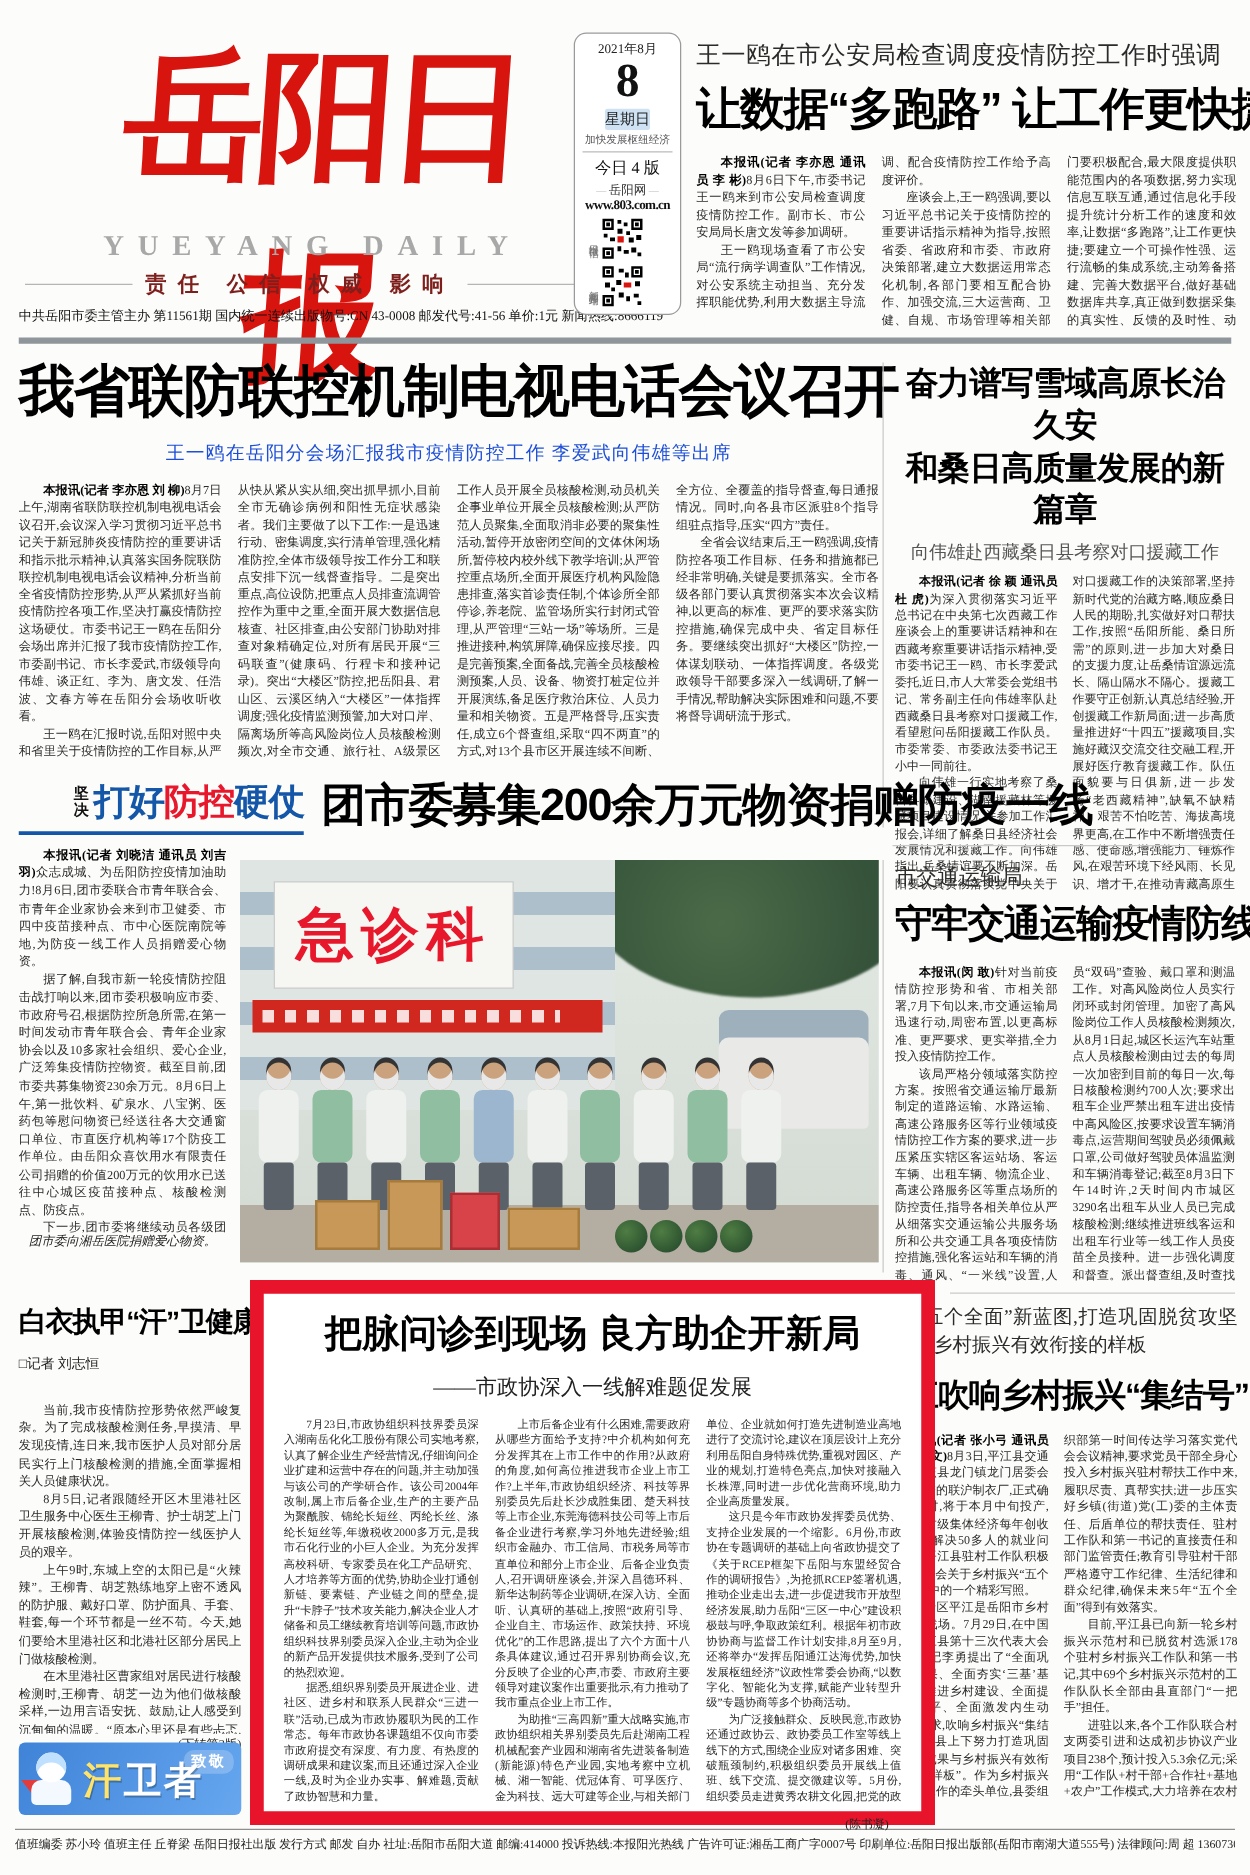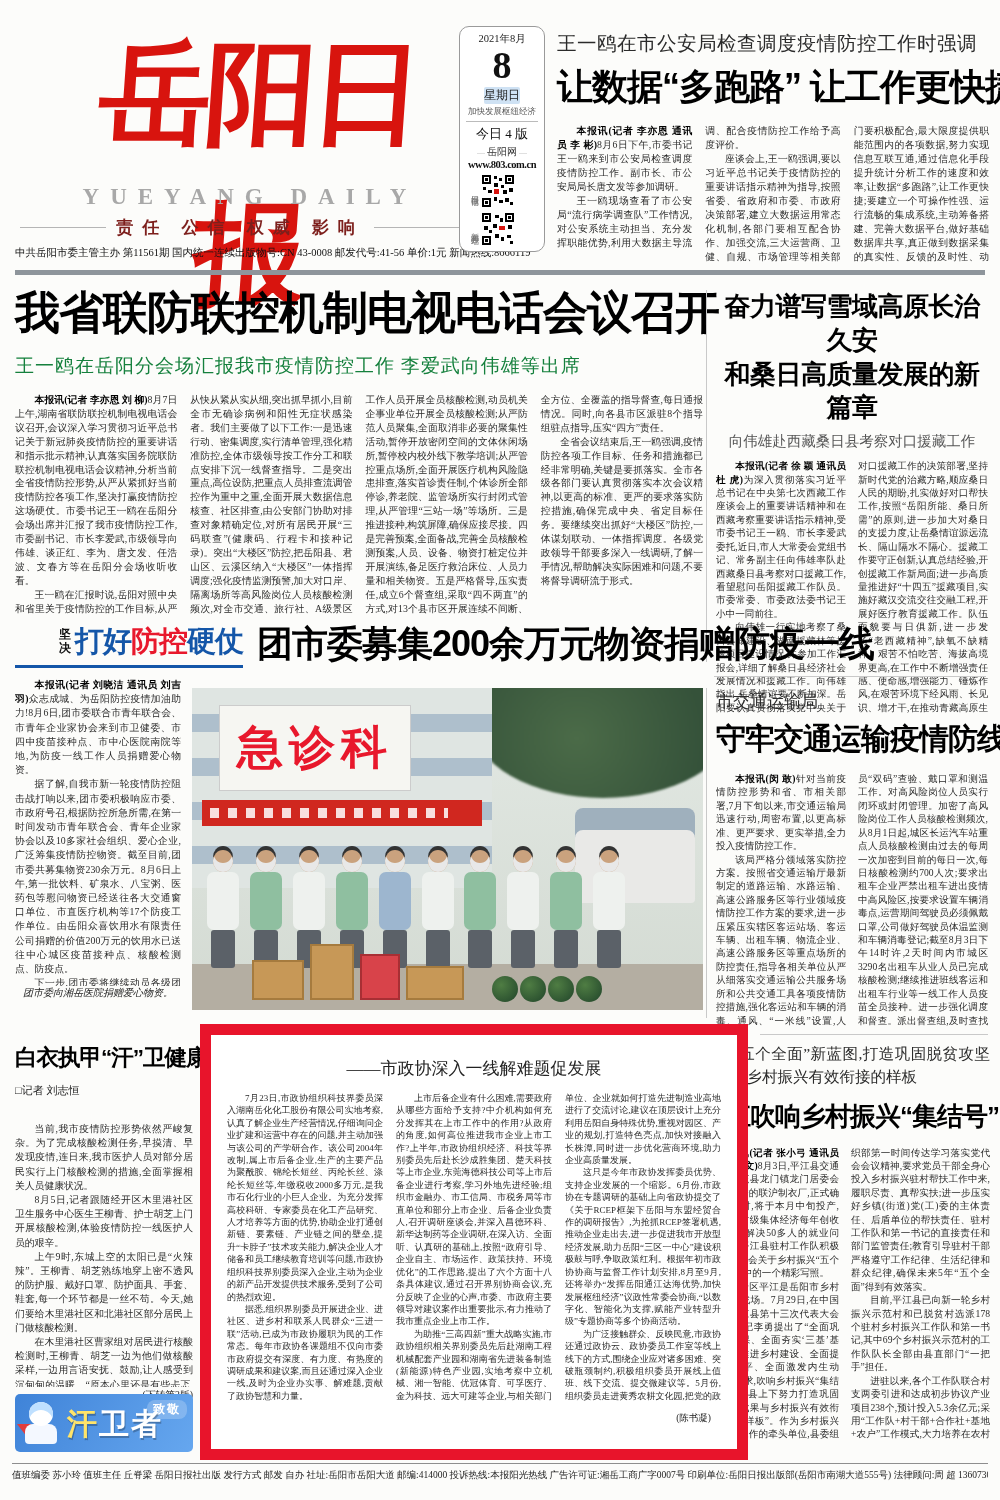--- a/index.html
+++ b/index.html
@@ -41,21 +41,21 @@
 
   
   .tr-art { position:absolute; left:557px; top:30px; width:432px; }
   .tr-kicker { font-size:19.5px; color:#2b2b2b; letter-spacing:0.5px; white-space:nowrap; }
   .tr-headline { font-family:"Liberation Sans", sans-serif; font-size:36px; font-weight:900; color:#000; margin-top:6px; letter-spacing:-1px; white-space:nowrap; }
   .tr-body { margin-top:12px; column-count:3; column-gap:13px; font-size:9.8px; line-height:1.43; height:142px; }
 
   
   .main-art { position:absolute; left:15px; top:283px; width:688px; }
   .main-headline { font-family:"Liberation Sans", sans-serif; font-size:45px; font-weight:900; letter-spacing:-1px; color:#000; text-align:left; white-space:nowrap; }
-  .main-subhead { font-size:19px; color:#15803d; text-align:left; margin-top:10px; letter-spacing:1px; }
+  .main-subhead { font-size:15px; color:#1d4ed8; text-align:center; margin-top:10px; letter-spacing:1px; }
   .main-body { margin-top:14px; column-count:4; column-gap:13px; font-size:9.8px; line-height:1.42; height:232px; }
 
   .vdiv1 { position:absolute; left:706px; top:290px; width:1px; height:372px; background:#c9c9c9; }
   .vdiv2 { position:absolute; left:706px; top:688px; width:1px; height:330px; background:#c9c9c9; }
   .hdiv-right1 { position:absolute; left:714px; top:676px; width:272px; height:1px; background:#c9c9c9; }
   .hdiv-right2 { position:absolute; left:760px; top:1034px; width:228px; height:1px; background:#c9c9c9; }
 
   
   .tibet-art { position:absolute; left:716px; top:290px; width:272px; }
   .tibet-headline { font-size:26px; font-weight:900; line-height:1.3; text-align:center; color:#000; letter-spacing:-0.5px; }
@@ -374,20 +374,21 @@
     <div class="hb-medic">
       <div class="hb-cape"></div>
         <div class="hb-body"></div>
         <div class="hb-head"></div>
     </div>
     <div class="hb-tag">致敬</div>
     <div class="hb-main"><span class="y">汗</span><span>卫者</span></div>
   </div>
 
   <div class="redbox">
+    <div class="rb-headline">把脉问诊到现场   良方助企开新局</div>
     <div class="rb-subhead">——市政协深入一线解难题促发展</div>
     <div class="rb-body">
         <p class="para">7月23日,市政协组织科技界委员深入湖南岳化化工股份有限公司实地考察,认真了解企业生产经营情况,仔细询问企业扩建和运营中存在的问题,并主动加强与该公司的产学研合作。该公司2004年改制,属上市后备企业,生产的主要产品为聚酰胺、锦纶长短丝、丙纶长丝、涤纶长短丝等,年缴税收2000多万元,是我市石化行业的小巨人企业。为充分发挥高校科研、专家委员在化工产品研究、人才培养等方面的优势,协助企业打通创新链、要素链、产业链之间的壁垒,提升“卡脖子”技术攻关能力,解决企业人才储备和员工继续教育培训等问题,市政协组织科技界别委员深入企业,主动为企业的新产品开发提供技术服务,受到了公司的热烈欢迎。</p>
         <p class="para">据悉,组织界别委员开展进企业、进社区、进乡村和联系人民群众“三进一联”活动,已成为市政协履职为民的工作常态。每年市政协各课题组不仅向市委市政府提交有深度、有力度、有热度的调研成果和建议案,而且还通过深入企业一线,及时为企业办实事、解难题,贡献了政协智慧和力量。</p>
         <p class="para">上市后备企业有什么困难,需要政府从哪些方面给予支持?中介机构如何充分发挥其在上市工作中的作用?从政府的角度,如何高位推进我市企业上市工作?上半年,市政协组织经济、科技等界别委员先后赴长沙成胜集团、楚天科技等上市企业,东莞海德科技公司等上市后备企业进行考察,学习外地先进经验;组织市金融办、市工信局、市税务局等市直单位和部分上市企业、后备企业负责人,召开调研座谈会,并深入昌德环科、新华达制药等企业调研,在深入访、全面听、认真研的基础上,按照“政府引导、企业自主、市场运作、政策扶持、环境优化”的工作思路,提出了六个方面十八条具体建议,通过召开界别协商会议,充分反映了企业的心声,市委、市政府主要领导对建议案作出重要批示,有力推动了我市重点企业上市工作。</p>
         <p class="para">为助推“三高四新”重大战略实施,市政协组织相关界别委员先后赴湖南工程机械配套产业园和湖南省先进装备制造(新能源)特色产业园,实地考察中立机械、湘一智能、优冠体育、可孚医疗、金为科技、远大可建等企业,与相关部门单位、企业就如何打造先进制造业高地进行了交流讨论,建议在顶层设计上充分利用岳阳自身特殊优势,重视对园区、产业的规划,打造特色亮点,加快对接融入长株潭,同时进一步优化营商环境,助力企业高质量发展。</p>
         <p class="para">这只是今年市政协发挥委员优势、支持企业发展的一个缩影。6月份,市政协在专题调研的基础上向省政协提交了《关于RCEP框架下岳阳与东盟经贸合作的调研报告》,为抢抓RCEP签署机遇,推动企业走出去,进一步促进我市开放型经济发展,助力岳阳“三区一中心”建设积极鼓与呼,争取政策红利。根据年初市政协协商与监督工作计划安排,8月至9月,还将举办“发挥岳阳通江达海优势,加快发展枢纽经济”议政性常委会协商,“以数字化、智能化为支撑,赋能产业转型升级”专题协商等多个协商活动。</p>
         <p class="para">为广泛接触群众、反映民意,市政协还通过政协云、政协委员工作室等线上线下的方式,围绕企业应对诸多困难、突破瓶颈制约,积极组织委员开展线上值班、线下交流、提交微建议等。5月份,组织委员走进黄秀农耕文化园,把党的政策、政府决策、发展策略等送到田间地头,企业负责人和员工非常满意。通过界别搭台,委员唱戏,促进了忠诚履职和履职为民的有机融合,取得了良好成效。</p>
       </div>
     <div class="rb-attrib">(陈书凝)</div>

